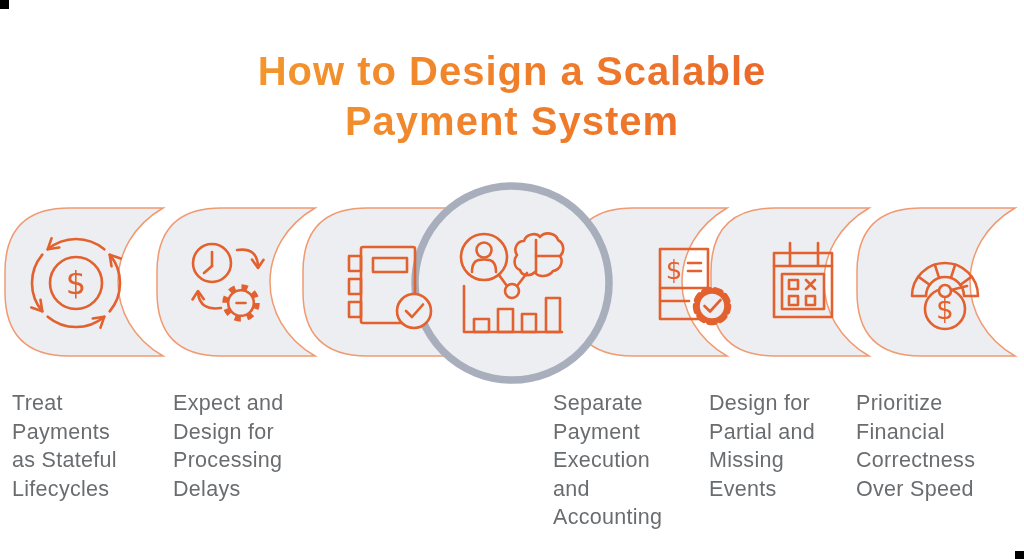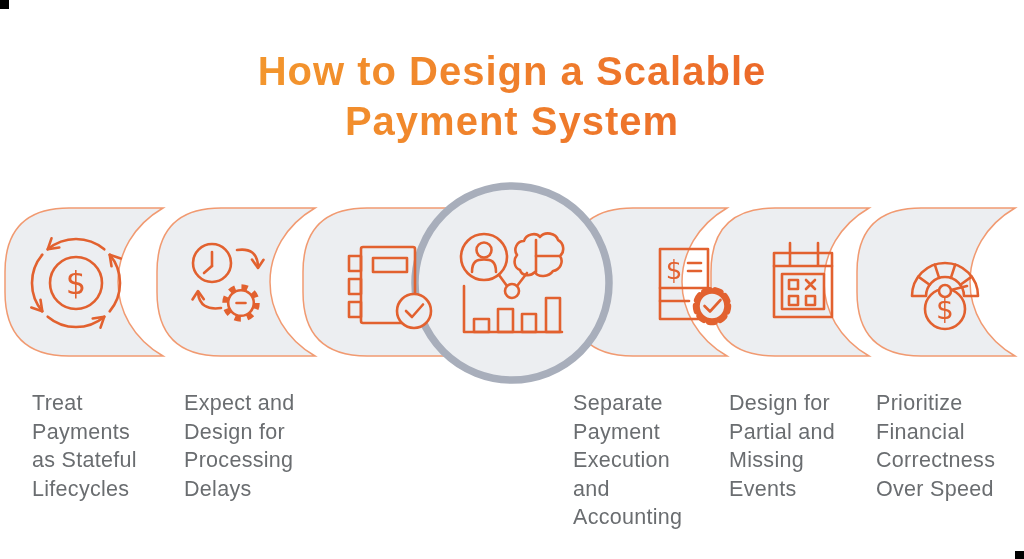--- a/index.html
+++ b/index.html
@@ -11,21 +11,21 @@
     position:absolute;left:0;right:0;top:46px;text-align:center;
     font-size:40px;font-weight:bold;line-height:50px;letter-spacing:1px;
     white-space:pre-line;
     background:linear-gradient(95deg,#F5A42E 10%,#EB6429 80%);
     -webkit-background-clip:text;background-clip:text;
     color:transparent;-webkit-text-fill-color:transparent;
   }
   .band{position:absolute;left:0;top:0;}
   .step-label{
     position:absolute;top:389px;white-space:pre-line;
-    font-size:21.5px;line-height:28.5px;letter-spacing:0.3px;color:#6A6D70;margin-left:20px;
+    font-size:21.5px;line-height:28.5px;letter-spacing:0.3px;color:#6A6D70;
   }
   .corner-mark{position:absolute;background:#000;}
   .corner-tl{left:0;top:0;width:9px;height:9px;}
   .corner-br{right:0;bottom:0;width:9px;height:8px;}
 </style>
 </head>
 <body>
 
 <div id="stage">
 
@@ -136,21 +136,21 @@
         <circle cx="945" cy="291" r="6" fill="#ECEEF1"></circle>
         <text x="945" y="319" text-anchor="middle" font-size="28" fill="#E2612F" stroke="none" font-family="DejaVu Sans, sans-serif">$</text>
       </g>
     </g>
   </svg>
 
   <div class="step-label" style="left:12px;width:135px">Treat
 Payments
 as Stateful
 Lifecycles</div>
-  <div class="step-label" style="left:164px;width:140px">Expect and
+  <div class="step-label" style="left:173px;width:140px">Expect and
 Design for
 Processing
 Delays</div>
   <div class="step-label" style="left:553px;width:130px">Separate
 Payment
 Execution
 and
 Accounting</div>
   <div class="step-label" style="left:709px;width:130px">Design for
 Partial and

